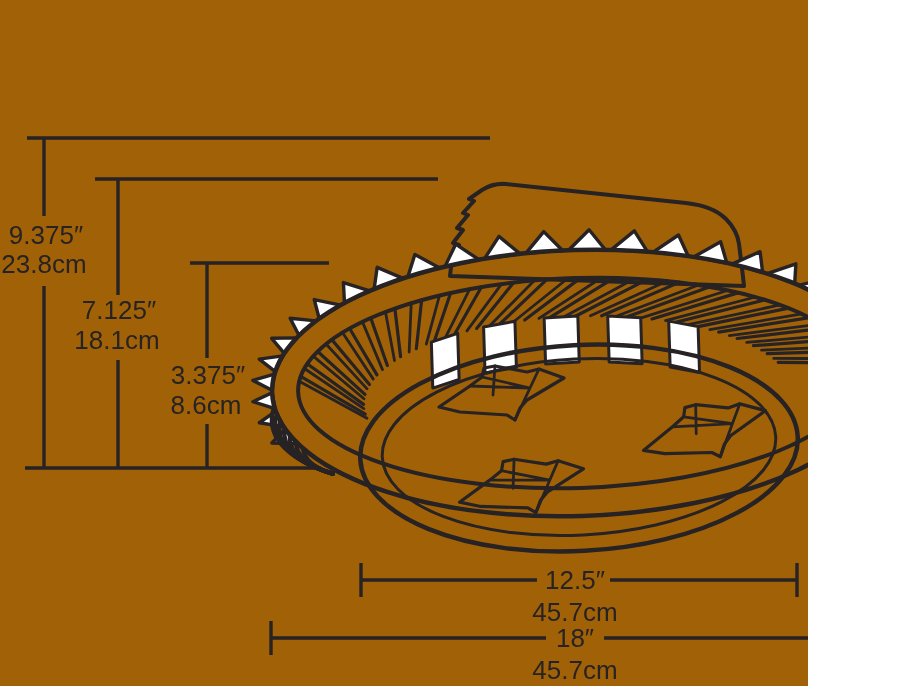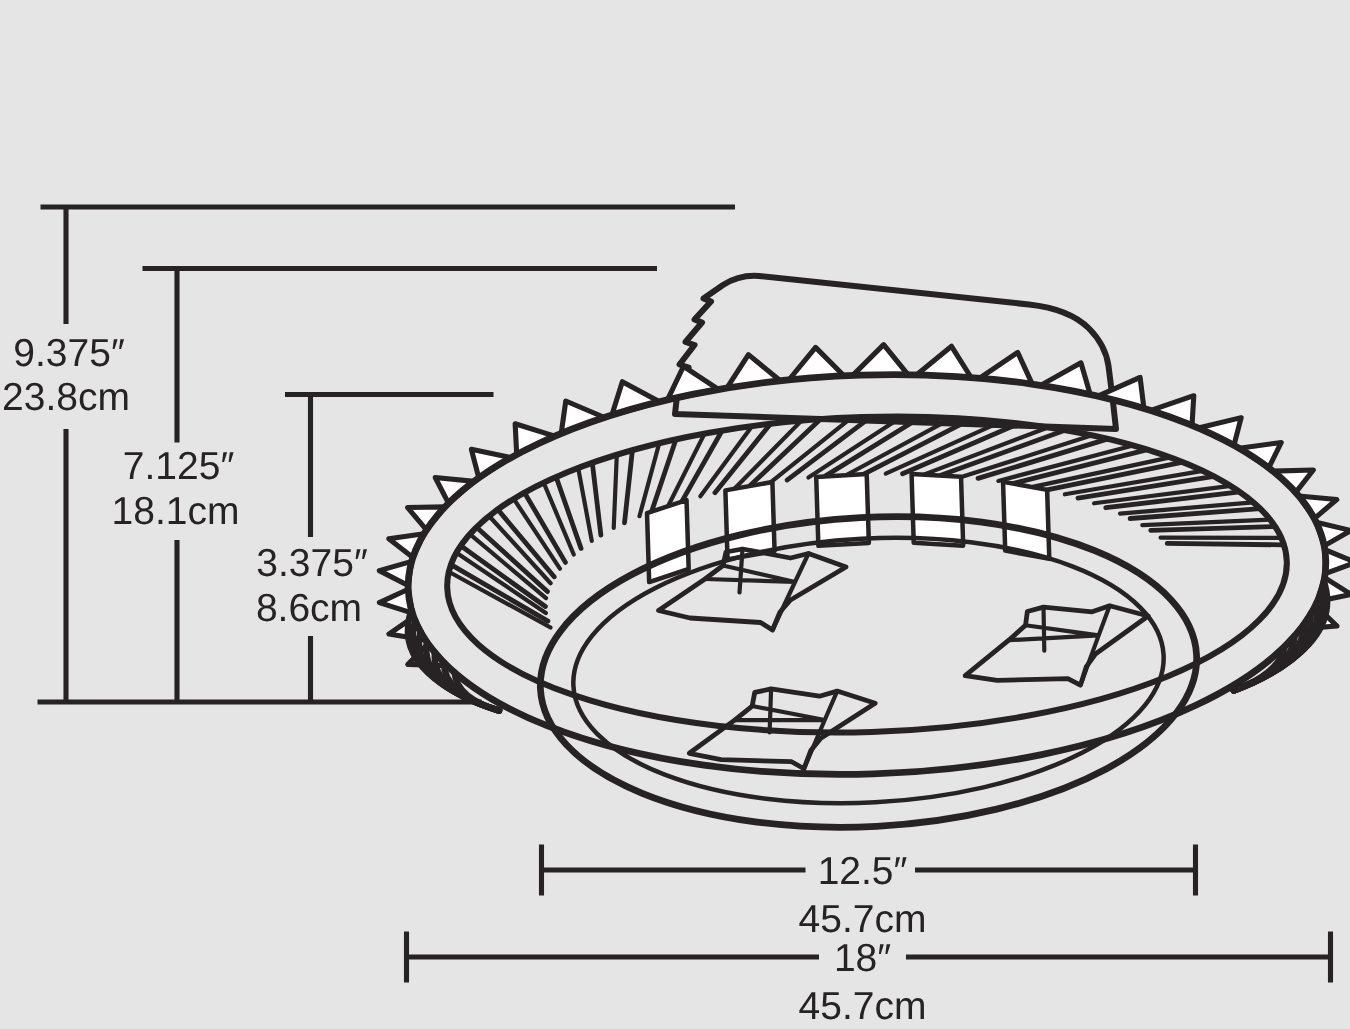--- a/index.html
+++ b/index.html
@@ -1,16 +1,16 @@
 <!DOCTYPE html>
 <html><head>
 <meta charset="utf-8">
 <style>
   html,body{margin:0;padding:0;background:#ffffff;}
-  #stage{position:relative;width:900px;height:686px;background:#e5e5e5;overflow:hidden;
+  #stage{position:relative;width:808px;height:686px;background:#a16207;overflow:hidden;
          font-family:"Liberation Sans", sans-serif;}
   svg{display:block;}
   text{font-family:"Liberation Sans", sans-serif;font-size:26px;fill:#272223;}
   .ln{stroke:#272223;stroke-width:3.4;fill:none;stroke-linecap:butt;}
   .art{stroke:#272223;fill:none;stroke-linejoin:round;stroke-linecap:round;}
 </style>
 </head>
 <body>
 
 <div id="stage">

